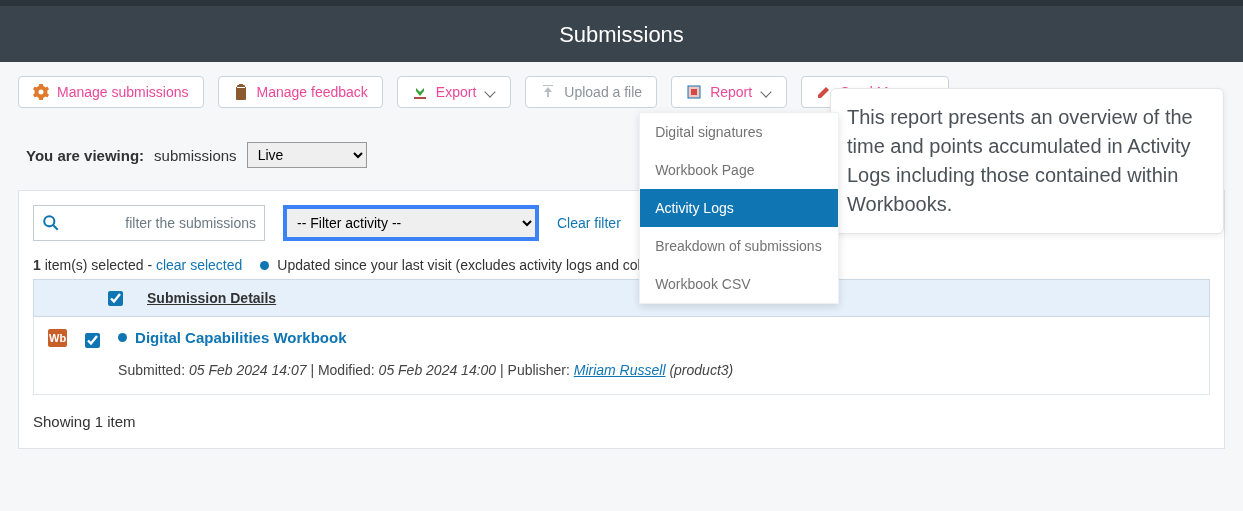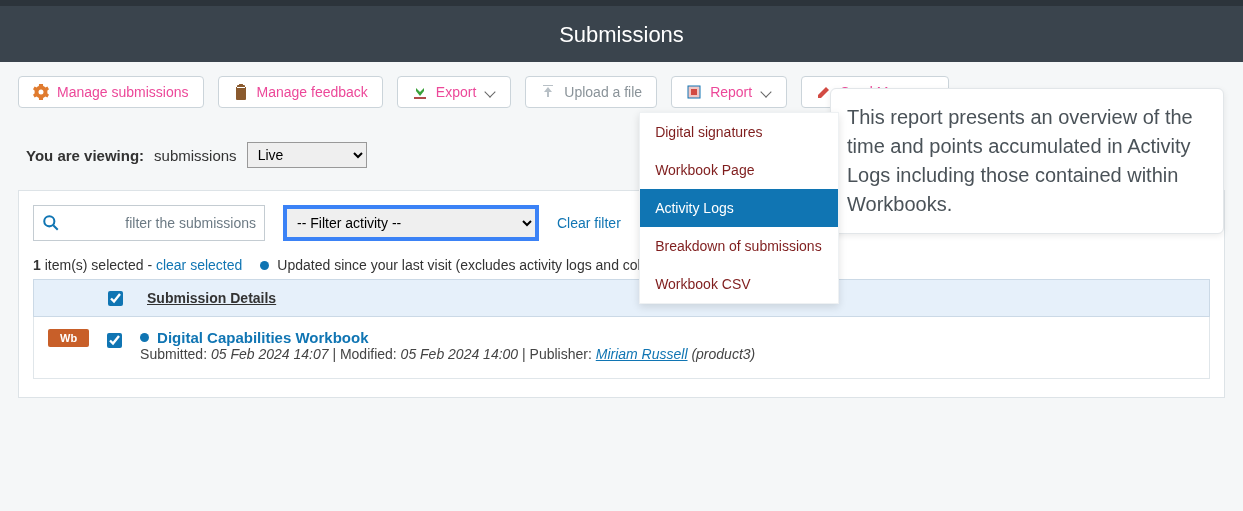--- a/index.html
+++ b/index.html
@@ -18,30 +18,30 @@
     .search-box input { border: none; outline: none; font-size: 14px; flex: 1; color: #333; text-align: right; }
     .search-box input::placeholder { color: #6c7a84; }
     .activity-select { border: 4px solid #3b82f6; height: 36px; width: 256px; padding: 0 6px; font-size: 14px; }
     .linklike { color: #1075b3; cursor: pointer; }
     .status-row { font-size: 14px; color: #333; display: flex; gap: 8px; margin-bottom: 6px; }
     .dot { width: 9px; height: 9px; background: #1075b3; border-radius: 50%; display: inline-block; }
     .table-head { background: #e6f0fa; border: 1px solid #cbd9e6; display: flex; align-items: center; padding: 10px 14px; gap: 24px; }
     .table-head .hdr { font-weight: 600; text-decoration: underline; color: #333; }
     input[type=checkbox] { width: 15px; height: 15px; accent-color: #1075b3; }
     .row-item { border: 1px solid #e0e6ea; border-top: none; padding: 12px 14px 16px; display: flex; gap: 18px; align-items: flex-start; }
-    .wb-badge { background: #c85f29; color: #fff; font-size: 11px; font-weight: 600; padding: 3px 12px; border-radius: 2px; }
+    .wb-badge { background: #c85f29; color: #fff; font-size: 11px; font-weight: 600; padding: 3px 1px; border-radius: 2px; }
     .row-body { flex: 1; }
-    .row-title { display: flex; align-items: center; gap: 8px; margin-bottom: 0; }
+    .row-title { display: flex; align-items: center; gap: 8px; margin-bottom: 16px; }
     .row-title a { color: #1075b3; font-weight: 600; text-decoration: none; font-size: 15px; }
     .meta { font-size: 14px; color: #444; }
     .meta em { font-style: italic; color: #444; }
     .meta .pub { color: #1075b3; font-style: italic; }
     .showing { margin-top: 18px; font-size: 15px; }
     .dropdown-menu { position: absolute; background: #fff; border: 1px solid #eef1f3; box-shadow: 0 3px 8px rgba(0,0,0,0.12); width: 200px; z-index: 50; }
-    .dropdown-menu .mi { padding: 11px 15px; color: #7f1d1d; cursor: pointer; font-size: 14px; }
+    .dropdown-menu .mi { padding: 11px 15px; color: #737373; cursor: pointer; font-size: 14px; }
     .dropdown-menu .mi.active { background: #1075b3; color: #fff; }
     .tooltip-box { position: absolute; background: #fff; border: 1px solid #e2e6e9; border-radius: 6px; box-shadow: 0 2px 6px rgba(0,0,0,0.08); padding: 14px 16px; width: 394px; color: #4a5258; font-size: 20px; line-height: 1.45; z-index: 40; }
     .chev { width: 12px; height: 12px; }
     .chev::before { content: ""; display: inline-block; width: 7px; height: 7px; border-right: 1.5px solid #666; border-bottom: 1.5px solid #666; transform: rotate(45deg); margin-bottom: 3px; }
   </style>
 </head>
 <body>
 
 <div class="header-bar">
   <span>Submissions</span>
@@ -164,14 +164,15 @@
         <div class="meta">
           <span>Submitted: </span><em>05 Feb 2024 14:07</em>
           <span> | </span>
           <span>Modified: </span><em>05 Feb 2024 14:00</em>
           <span> | </span>
           <span>Publisher: </span><a href="#" class="pub">Miriam Russell</a><em> (product3)</em>
         </div>
       </div>
     </div>
 
+    <div class="showing">Showing 1 item</div>
   </div>
 </div>
 
 </body></html>

